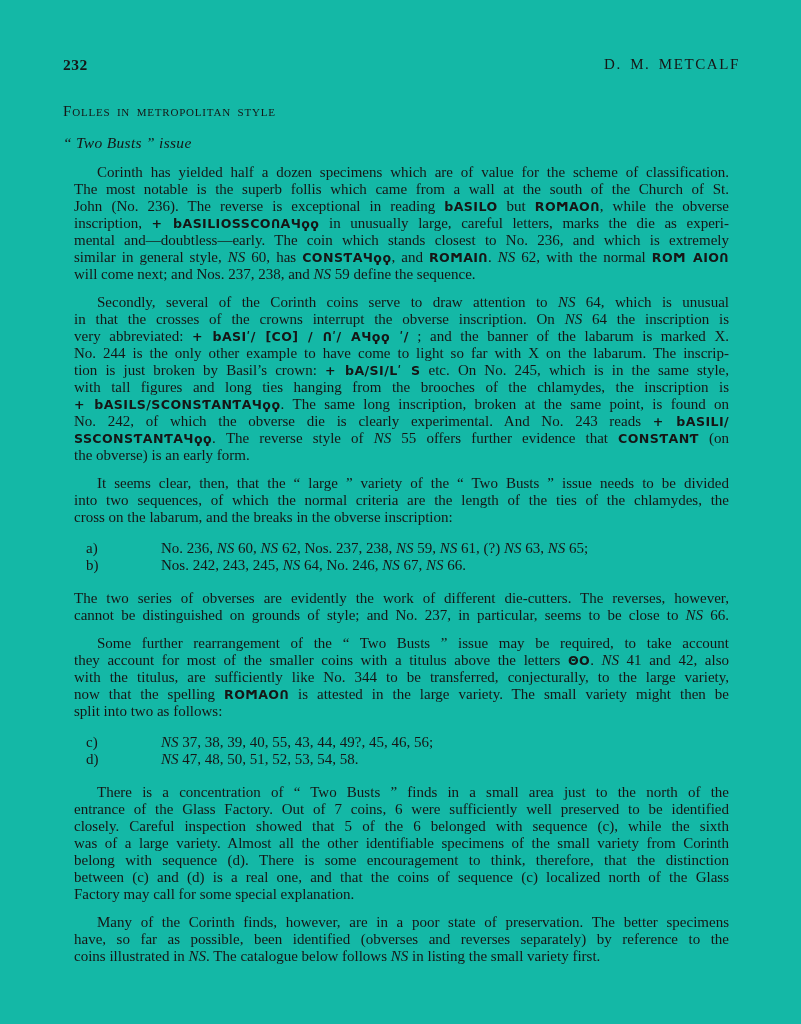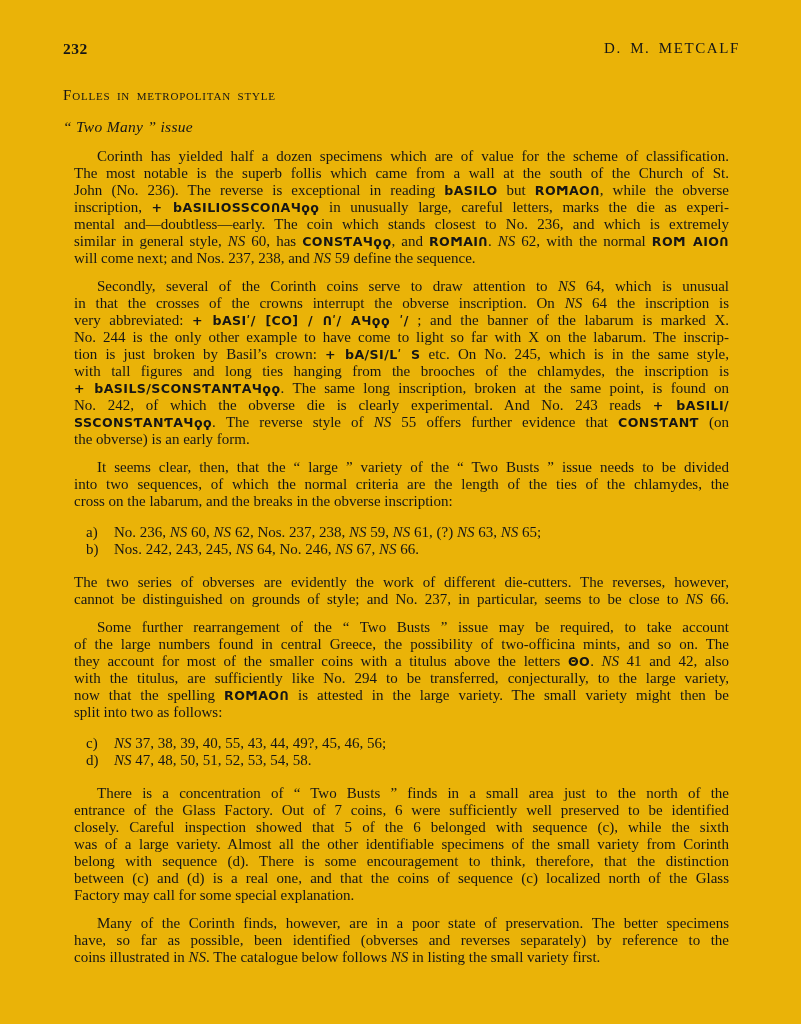--- a/index.html
+++ b/index.html
@@ -1,24 +1,24 @@
 <!DOCTYPE html>
 <html><head>
 <meta charset="utf-8">
 <style>
   html, body { margin: 0; padding: 0; background: #ffffff; }
   .page {
     position: relative;
     width: 801px;
     height: 1024px;
-    background: #eab308;
+    background: #14b8a6;
     color: #161616;
     font-family: "Liberation Serif", serif;
     box-sizing: border-box;
-    padding: 40px 61px 0 63px;
+    padding: 56px 61px 0 63px;
     overflow: hidden;
   }
   .running {
     position: relative;
     height: 18px;
   }
   .pagenum {
     position: absolute;
     left: 0; top: 0;
     font-size: 15.5px;
@@ -63,32 +63,32 @@
   .it { font-style: italic; }
   .insc {
     font-family: "DejaVu Sans", sans-serif;
     font-weight: 700;
     font-size: 12.6px;
     letter-spacing: 0.4px;
   }
   .list { margin: 14px 0 16px 0; }
   .li { display: flex; }
   .lbl { flex: none; width: 28px; margin-left: 23px; }
-  .ltext { flex: none; }
+  .ltext { flex: none; margin-left: 47px; }
 </style>
 </head>
 <body>
 
 <main class="page">
   <header class="running">
     <span class="pagenum">232</span>
     <span class="runhead">D. M. METCALF</span>
   </header>
   <h2 class="sechead">Folles in metropolitan style</h2>
-  <h3 class="subhead">“ Two Many ” issue</h3>
+  <h3 class="subhead">“ Two Busts ” issue</h3>
   <section class="body">
       <div class="para">
         <div class="ln ind">Corinth has yielded half a dozen specimens which are of value for the scheme of classification.</div>
         <div class="ln">The most notable is the superb follis which came from a wall at the south of the Church of St.</div>
         <div class="ln">John (No. 236). The reverse is exceptional in reading <span class="insc">bASILO</span> but <span class="insc">ROϺAOՈ</span>, while the obverse</div>
         <div class="ln">inscription, <span class="insc">+ bASILIOSSCOՈAЧϙϙ</span> in unusually large, careful letters, marks the die as experi-</div>
         <div class="ln">mental and—doubtless—early. The coin which stands closest to No. 236, and which is extremely</div>
         <div class="ln">similar in general style, <span class="it">NS</span> 60, has <span class="insc">CONSƬAЧϙϙ</span>, and <span class="insc">ROϺAIՈ</span>. <span class="it">NS</span> 62, with the normal <span class="insc">ROϺ AIOՈ</span></div>
         <div class="ln last">will come next; and Nos. 237, 238, and <span class="it">NS</span> 59 define the sequence.</div>
       </div>
@@ -118,23 +118,22 @@
           <span class="lbl">b)</span>
           <span class="ltext">Nos. 242, 243, 245, <span class="it">NS</span> 64, No. 246, <span class="it">NS</span> 67, <span class="it">NS</span> 66.</span>
         </div>
       </div>
       <div class="para">
         <div class="ln">The two series of obverses are evidently the work of different die-cutters. The reverses, however,</div>
         <div class="ln">cannot be distinguished on grounds of style; and No. 237, in particular, seems to be close to <span class="it">NS</span> 66.</div>
       </div>
       <div class="para">
         <div class="ln ind">Some further rearrangement of the “ Two Busts ” issue may be required, to take account</div>
-        <div class="ln">of the large numbers found in central Greece, the possibility of two-officina mints, and so on. The</div>
         <div class="ln">they account for most of the smaller coins with a titulus above the letters <span class="insc">ΘO</span>. <span class="it">NS</span> 41 and 42, also</div>
-        <div class="ln">with the titulus, are sufficiently like No. 294 to be transferred, conjecturally, to the large variety,</div>
+        <div class="ln">with the titulus, are sufficiently like No. 344 to be transferred, conjecturally, to the large variety,</div>
         <div class="ln">now that the spelling <span class="insc">ROϺAOՈ</span> is attested in the large variety. The small variety might then be</div>
         <div class="ln last">split into two as follows:</div>
       </div>
       <div class="list">
         <div class="li">
           <span class="lbl">c)</span>
           <span class="ltext"><span class="it">NS</span> 37, 38, 39, 40, 55, 43, 44, 49?, 45, 46, 56;</span>
         </div>
         <div class="li">
           <span class="lbl">d)</span>

